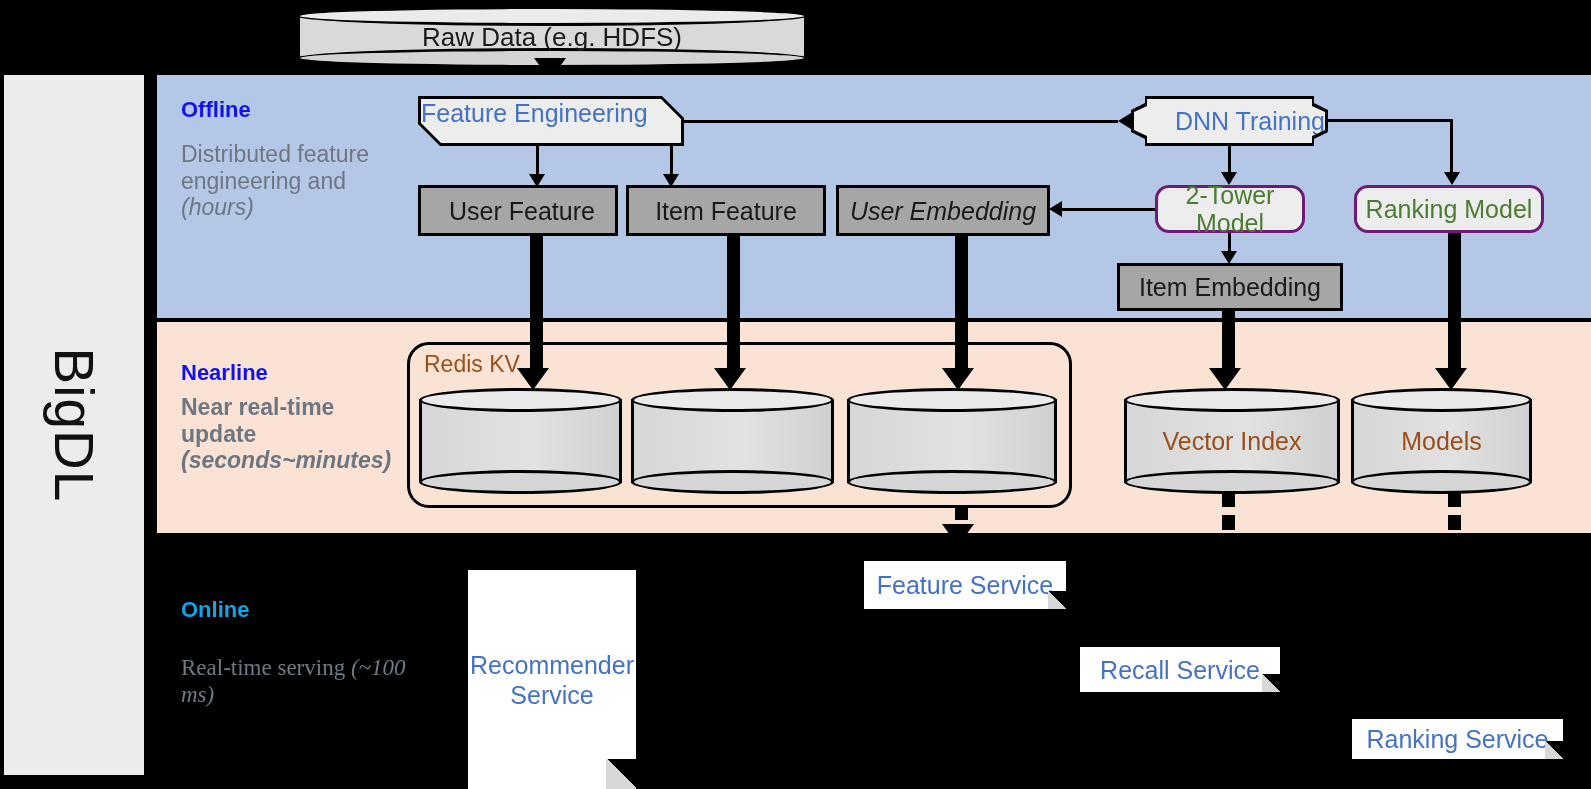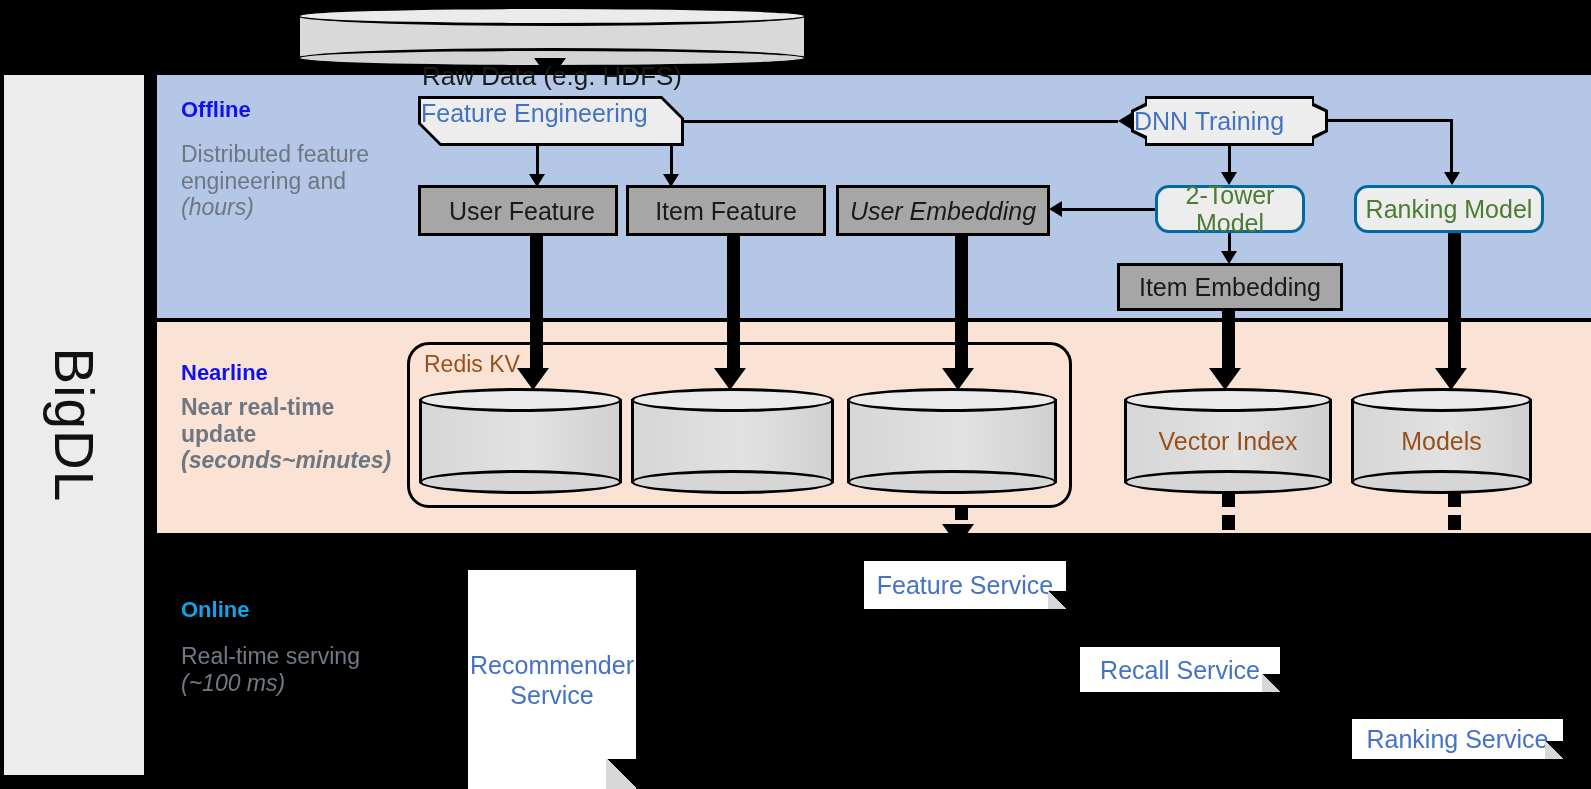--- a/index.html
+++ b/index.html
@@ -27,41 +27,41 @@
   .online .layer-sub{color:#707a84;}
 
   
   .node{position:absolute;box-sizing:border-box;display:flex;align-items:center;
         justify-content:center;text-align:center;line-height:1.12;}
 
   
   .rect-gray{background:#a6a6a6;border:3px solid #000;color:#1a1a1a;font-size:25px;}
 
   
-  .rnd-box{background:#ededed;border:3px solid #0369a1;border-radius:14px;font-size:25px;}
+  .rnd-box{background:#ededed;border:3px solid #701a75;border-radius:14px;font-size:25px;}
   .txt-green{color:#4a7c32;}
   .txt-blue{color:#4472c4;}
 
   
   .cham{background:#ededed;border:3px solid #000;font-size:25px;
         clip-path:polygon(0 0, calc(100% - 22px) 0, 100% 22px, 100% 100%, 22px 100%, 0 calc(100% - 22px));}
   .cham-wrap{position:absolute;}
   .cham-wrap::before{content:"";position:absolute;inset:0;background:#000;
         clip-path:polygon(0 0, calc(100% - 22px) 0, 100% 22px, 100% 100%, 22px 100%, 0 calc(100% - 22px));}
   .cham-wrap .cham{position:absolute;inset:3px;border:none;
         clip-path:polygon(0 0, calc(100% - 20px) 0, 100% 20px, 100% 100%, 20px 100%, 0 calc(100% - 20px));}
 
   
   .notch-wrap{position:absolute;}
   .notch-wrap::before{content:"";position:absolute;inset:0;background:#000;
      clip-path:polygon(14px 0,calc(100% - 14px) 0,calc(100% - 14px) 7px,100% 14px,100% calc(100% - 14px),
         calc(100% - 14px) calc(100% - 7px),calc(100% - 14px) 100%,14px 100%,14px calc(100% - 7px),
         0 calc(100% - 14px),0 14px,14px 7px);}
   .notch-wrap .inner{position:absolute;inset:3px;background:#ededed;
-     display:flex;align-items:center;justify-content:flex-start;font-size:25px;
+     display:flex;align-items:center;justify-content:flex-end;font-size:25px;
      clip-path:polygon(13px 0,calc(100% - 13px) 0,calc(100% - 13px) 7px,100% 13px,100% calc(100% - 13px),
         calc(100% - 13px) calc(100% - 7px),calc(100% - 13px) 100%,13px 100%,13px calc(100% - 7px),
         0 calc(100% - 13px),0 13px,13px 7px);}
 
   
   .cyl{position:absolute;}
   .cyl .body{position:absolute;left:0;right:0;top:11px;bottom:11px;
       background:linear-gradient(90deg,#d6d6d6,#e2e2e2 55%,#d0d0d0);
       border-left:3px solid #000;border-right:3px solid #000;}
   .cyl .bot{position:absolute;left:0;right:0;bottom:0;height:24px;border-radius:50%;
@@ -73,21 +73,21 @@
 
   
   .rawcyl{position:absolute;left:297px;top:6px;width:510px;height:62px;}
   .rawcyl .rbody{position:absolute;left:0;right:0;top:9px;bottom:9px;background:#d9d9d9;
       border-left:3px solid #000;border-right:3px solid #000;}
   .rawcyl .rtop{position:absolute;left:0;right:0;top:0;height:20px;border-radius:50%;
       background:#ebebeb;border:3px solid #000;box-sizing:border-box;}
   .rawcyl .rbot{position:absolute;left:0;right:0;bottom:0;height:20px;border-radius:50%;
       background:#d4d4d4;border:3px solid #000;box-sizing:border-box;}
   .rawcyl .rlbl{position:absolute;left:0;right:0;top:50%;transform:translateY(-50%);
-      text-align:center;font-size:26px;color:#1a1a1a;z-index:3;margin-top:39px;}
+      text-align:center;font-size:26px;color:#1a1a1a;z-index:3;}
 
   
   .redis{position:absolute;left:407px;top:342px;width:665px;height:166px;
       border:3px solid #000;border-radius:22px;box-sizing:border-box;}
   .redis-label{position:absolute;left:424px;top:351px;font-size:23px;color:#9a4f19;z-index:4;}
 
   
   .thin-v{position:absolute;width:3px;background:#000;}
   .thin-h{position:absolute;height:3px;background:#000;}
   .head-d{position:absolute;width:0;height:0;border-left:8px solid transparent;
@@ -204,21 +204,21 @@
     <div class="body"></div>
     <div class="bot"></div>
     <div class="cap"></div>
   </div>
   <div class="cyl" style="left:847px;top:388px;width:210px;height:106px;">
     <div class="body"></div>
     <div class="bot"></div>
     <div class="cap"></div>
   </div>
 
-  <div class="cyl" style="left:1124px;top:388px;width:208px;height:106px;">
+  <div class="cyl" style="left:1124px;top:388px;width:168px;height:106px;padding-left:48px;">
     <div class="body"></div>
     <div class="bot"></div>
     <div class="cap"></div>
     <div class="lbl">Vector Index</div>
   </div>
   <div class="cyl" style="left:1351px;top:388px;width:181px;height:106px;">
     <div class="body"></div>
     <div class="bot"></div>
     <div class="cap"></div>
     <div class="lbl">Models</div>
@@ -243,21 +243,21 @@
   <div class="head-thick" style="left:942px;top:524px;"></div>
 
   <div class="dash-seg" style="left:1222px;top:492px;"></div>
   <div class="dash-seg" style="left:1222px;top:515px;"></div>
 
   <div class="dash-seg" style="left:1448px;top:492px;"></div>
   <div class="dash-seg" style="left:1448px;top:515px;"></div>
 
   <div class="band online">
     <div class="layer-title" style="top:60px;">Online</div>
-    <div class="layer-sub" style="top:106px;"><span>Real-time serving </span><i>(~100 ms)</i></div>
+    <div class="layer-sub" style="top:118px;font-family:Liberation Serif, serif;"><span>Real-time serving </span><i>(~100 ms)</i></div>
   </div>
 
   <div class="doc big" style="left:468px;top:570px;width:168px;height:219px;">
     <span>Recommender Service</span>
     <span class="fold"></span>
   </div>
 
   <div class="doc" style="left:864px;top:561px;width:202px;height:48px;">
     <span>Feature Service</span>
     <span class="fold"></span>

